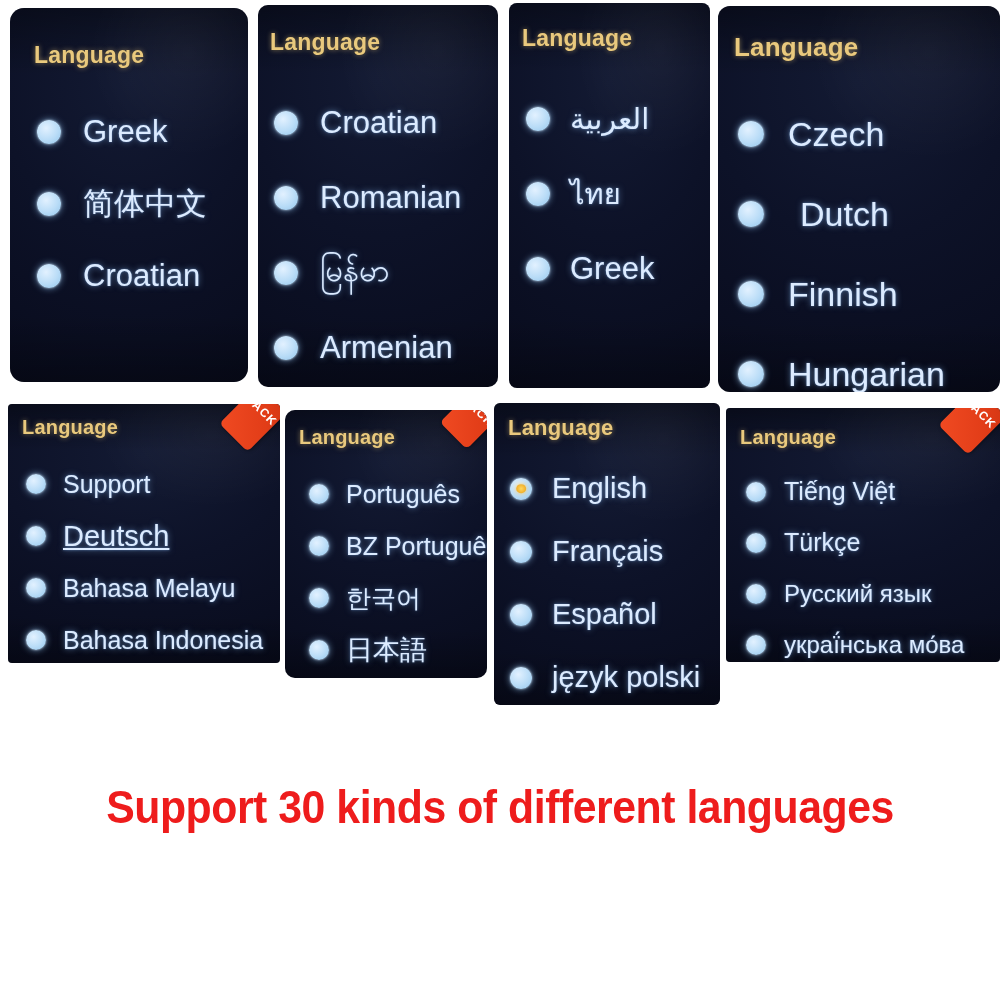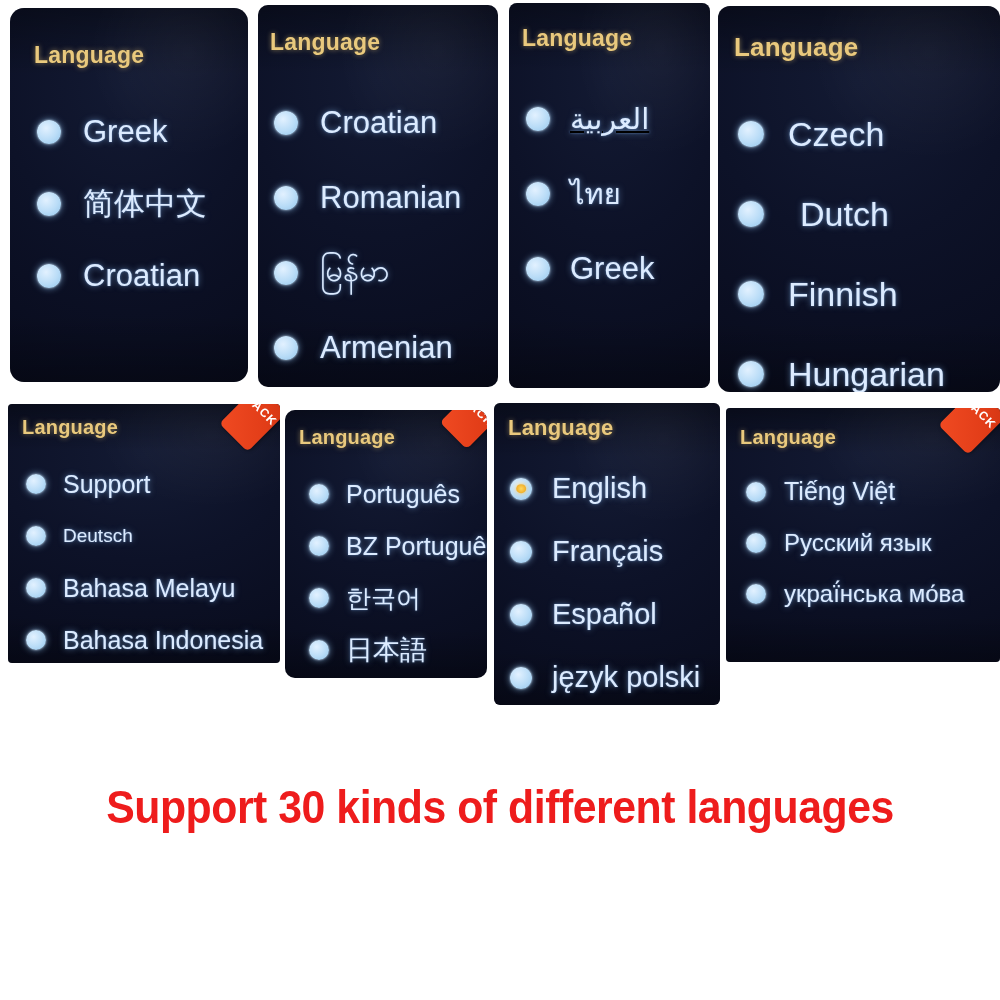--- a/index.html
+++ b/index.html
@@ -157,21 +157,21 @@
     <li class="lang-item" style="padding:0 0 0 16px; height:75px;">
       <span class="radio" style="width:24px; height:24px; margin-right:22px;"></span>
       <span class="lang-label" style="font-size:31px;">Armenian</span>
     </li>
   </ul>
 </div>
 
 <div class="panel" style="left:509px; top:3px; width:201px; height:385px; border-radius:8px;">
   <div class="panel-title" style="left:13px; top:22px; font-size:23px;">Language</div>
   <ul class="lang-list" style="left:0; top:78px;">
-    <li class="lang-item" style="padding:0 0 0 17px; height:75px;text-decoration:underline;">
+    <li class="lang-item" style="padding:0 0 0 17px; height:75px;">
       <span class="radio" style="width:24px; height:24px; margin-right:20px;"></span>
       <span class="lang-label" style="font-size:29px;">العربية</span>
     </li>
     <li class="lang-item" style="padding:0 0 0 17px; height:75px;">
       <span class="radio" style="width:24px; height:24px; margin-right:20px;"></span>
       <span class="lang-label" style="font-size:29px;">ไทย</span>
     </li>
     <li class="lang-item" style="padding:0 0 0 17px; height:75px;">
       <span class="radio" style="width:24px; height:24px; margin-right:20px;"></span>
       <span class="lang-label" style="font-size:31px;">Greek</span>
@@ -206,21 +206,21 @@
     <span>BACK</span>
   </div>
   <div class="panel-title" style="left:14px; top:12px; font-size:20px;">Language</div>
   <ul class="lang-list" style="left:0; top:54px;">
     <li class="lang-item" style="padding:0 0 0 18px; height:52px;">
       <span class="radio" style="width:20px; height:20px; margin-right:17px;"></span>
       <span class="lang-label" style="font-size:25px;">Support</span>
     </li>
     <li class="lang-item" style="padding:0 0 0 18px; height:52px;">
       <span class="radio" style="width:20px; height:20px; margin-right:17px;"></span>
-      <span class="lang-label" style="font-size:19px;">Deutsch</span>
+      <span class="lang-label" style="font-size:29px;text-decoration:underline;">Deutsch</span>
     </li>
     <li class="lang-item" style="padding:0 0 0 18px; height:52px;">
       <span class="radio" style="width:20px; height:20px; margin-right:17px;"></span>
       <span class="lang-label" style="font-size:25px;">Bahasa Melayu</span>
     </li>
     <li class="lang-item" style="padding:0 0 0 18px; height:52px;">
       <span class="radio" style="width:20px; height:20px; margin-right:17px;"></span>
       <span class="lang-label" style="font-size:25px;text-align:center;">Bahasa Indonesia</span>
     </li>
   </ul>
@@ -278,20 +278,24 @@
     <span>BACK</span>
   </div>
   <div class="panel-title" style="left:14px; top:18px; font-size:20px;">Language</div>
   <ul class="lang-list" style="left:0; top:58px;">
     <li class="lang-item" style="padding:0 0 0 20px; height:51px;">
       <span class="radio" style="width:20px; height:20px; margin-right:18px;"></span>
       <span class="lang-label" style="font-size:25px;">Tiếng Việt</span>
     </li>
     <li class="lang-item" style="padding:0 0 0 20px; height:51px;">
       <span class="radio" style="width:20px; height:20px; margin-right:18px;"></span>
+      <span class="lang-label" style="font-size:25px;">Türkçe</span>
+    </li>
+    <li class="lang-item" style="padding:0 0 0 20px; height:51px;">
+      <span class="radio" style="width:20px; height:20px; margin-right:18px;"></span>
       <span class="lang-label" style="font-size:24px;">Русский язык</span>
     </li>
     <li class="lang-item" style="padding:0 0 0 20px; height:51px;">
       <span class="radio" style="width:20px; height:20px; margin-right:18px;"></span>
       <span class="lang-label" style="font-size:24px;">украї́нська мо́ва</span>
     </li>
   </ul>
 </div>
 
 <div class="caption" style="top:780px;">Support 30 kinds of different languages</div>

